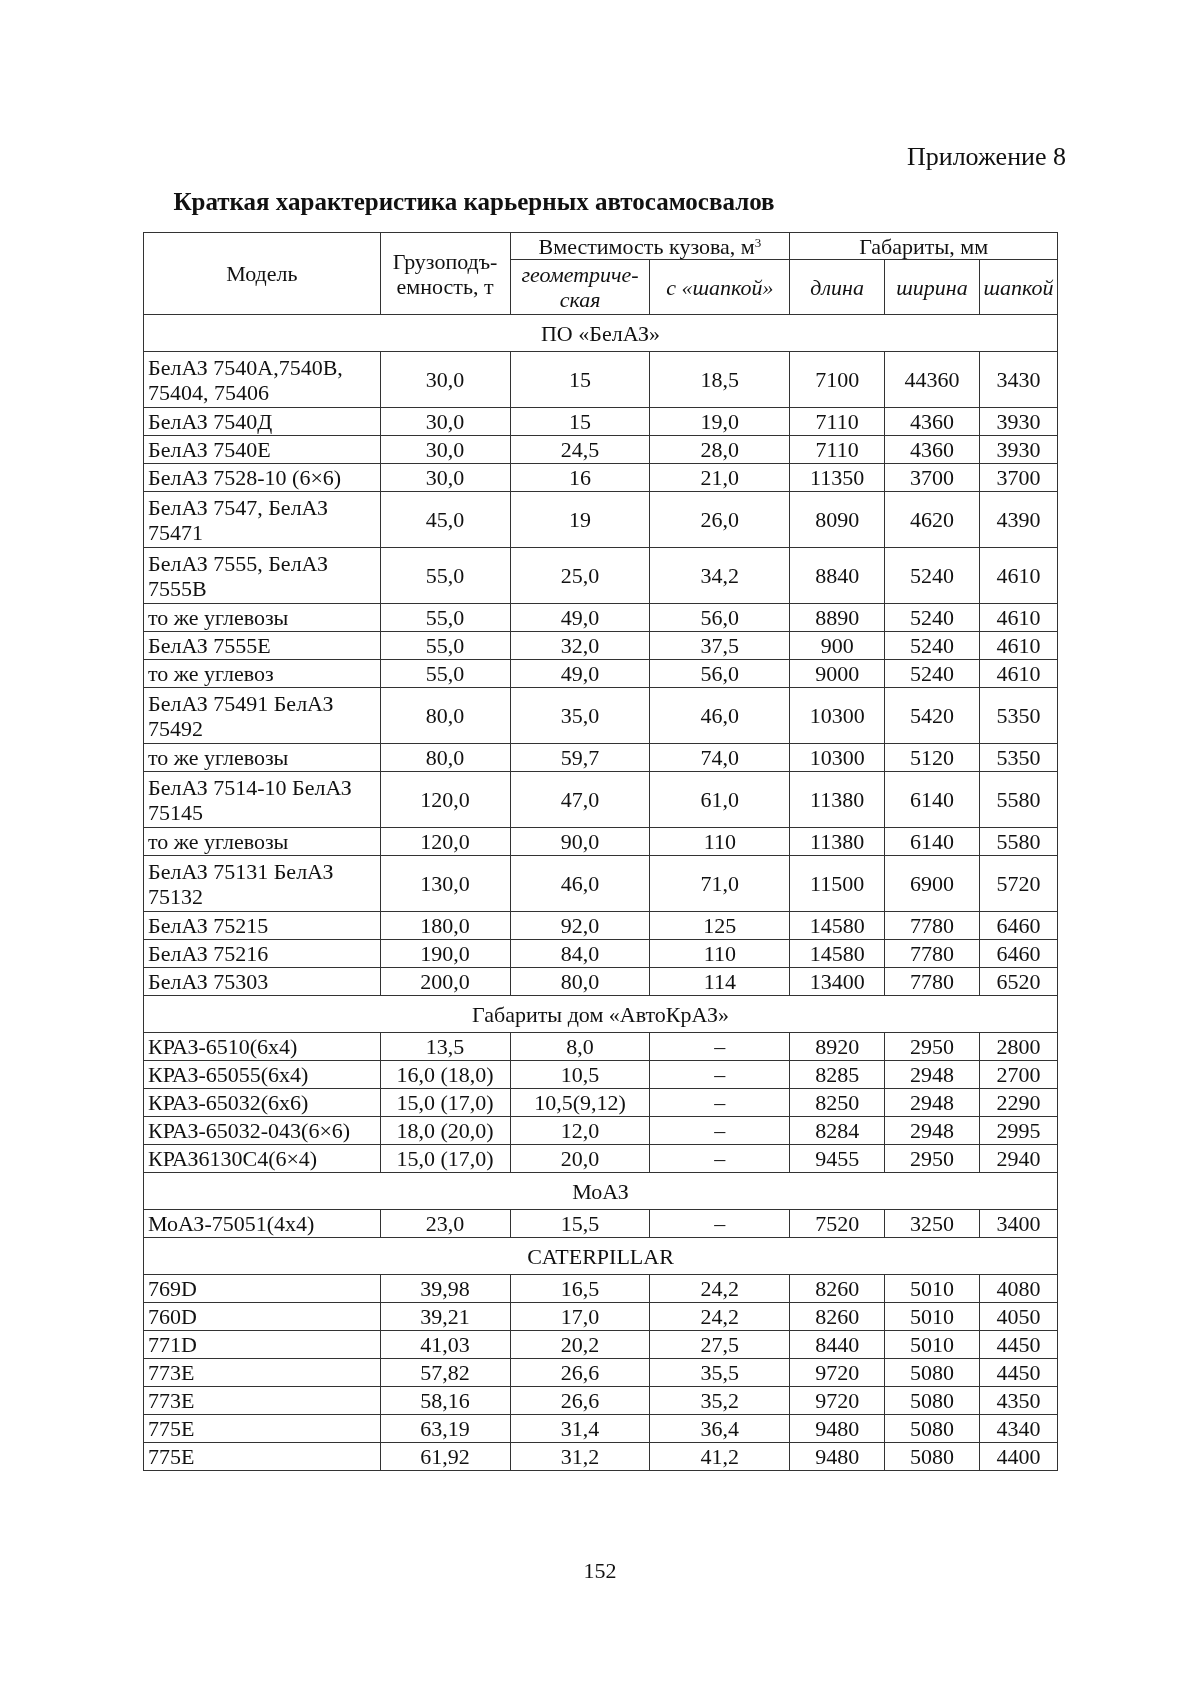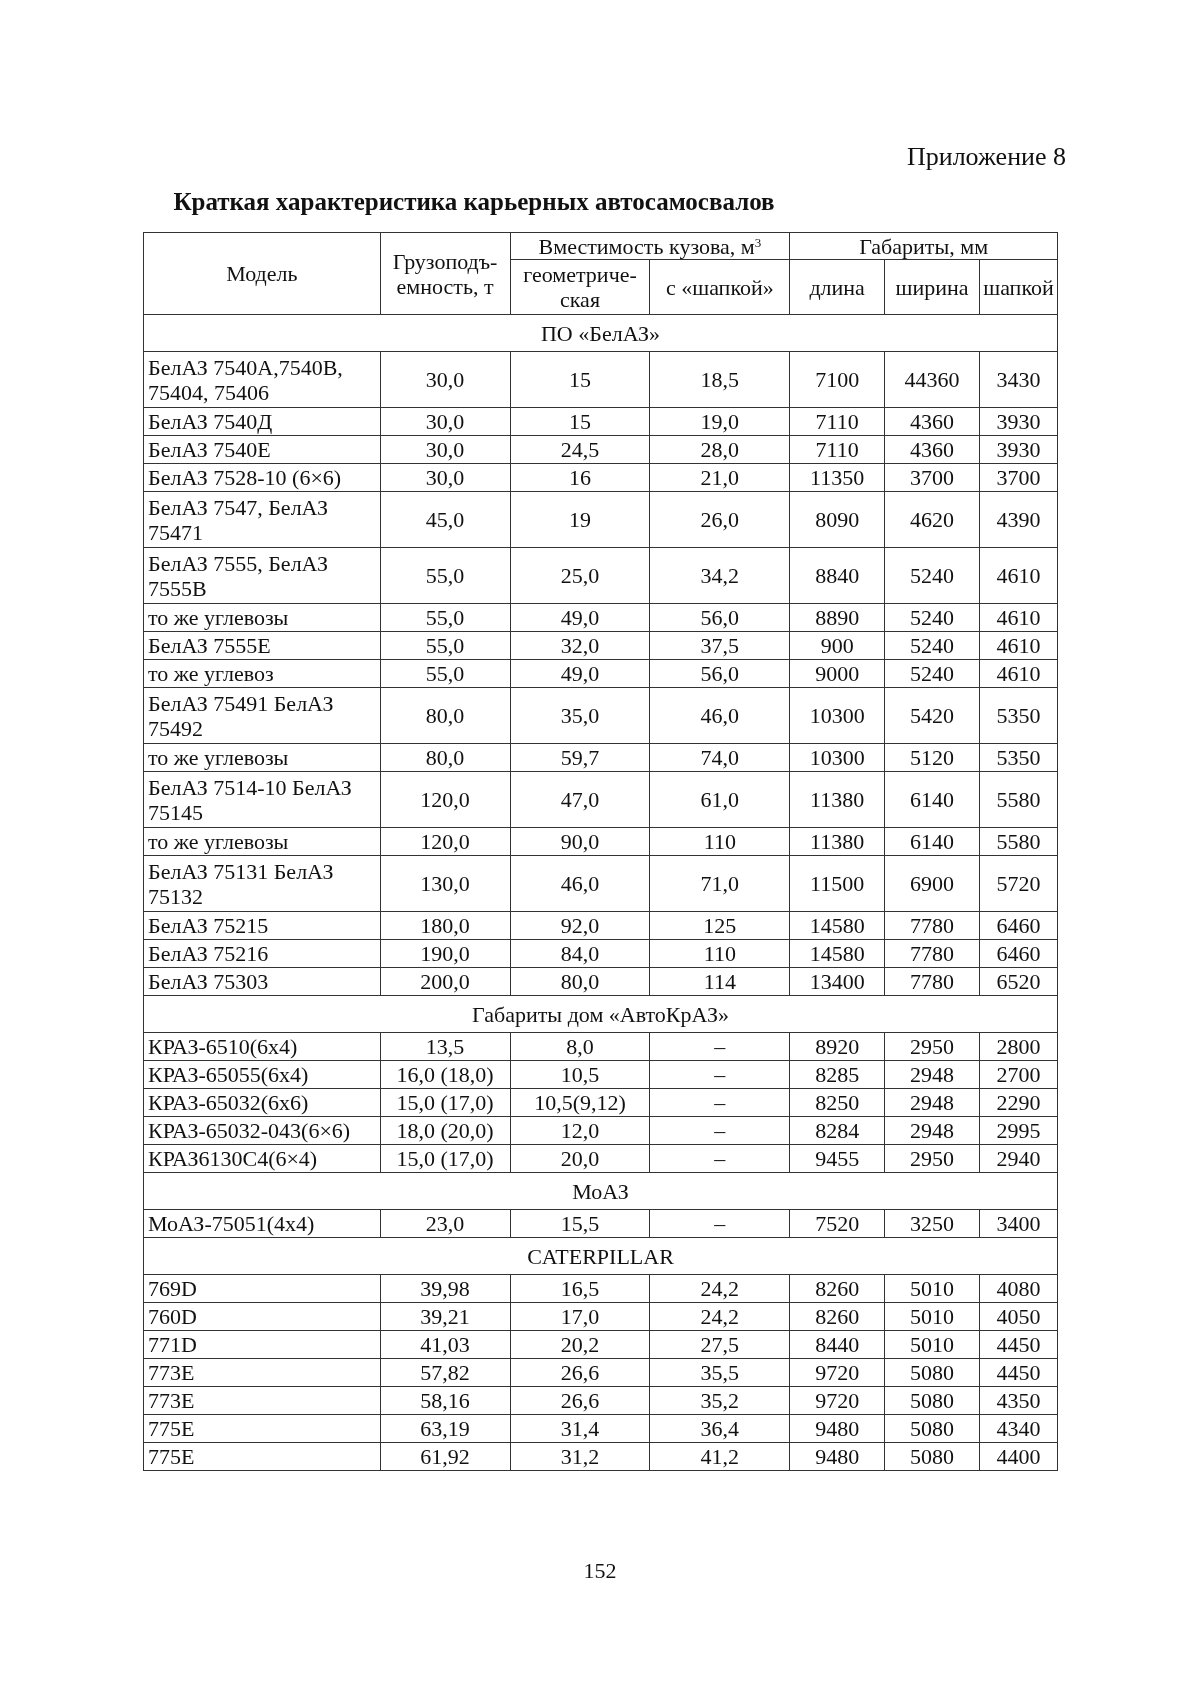--- a/index.html
+++ b/index.html
@@ -6,21 +6,21 @@
   body { width:1200px; height:1698px; position:relative; font-family:"Liberation Serif", serif; color:#111; }
   .appendix { position:absolute; top:142px; right:134px; font-size:26px;text-align:right; }
   .title { position:absolute; top:188px; left:0; width:948px; text-align:center; font-size:25px; font-weight:bold; }
   table { position:absolute; left:143px; top:232px; width:915px; border-collapse:collapse; font-size:22px; line-height:25px; }
   td, th { border:1.6px solid #333; padding:0 3px; text-align:center; font-weight:normal; }
   td.model { text-align:left; padding-left:4px;margin-left:9px; }
   tr.single td { height:27px; }
   tr.double td { height:55px; }
   tr.group td { height:36px; }
   th.h1 { height:26px;border-radius:13px; }
-  th.h2 { height:54px; }
+  th.h2 { height:54px;font-style:italic; }
   sup { font-size:13px; vertical-align:top; position:relative; top:-4px; }
   .pageno { position:absolute; top:1558px; left:0; width:1200px; text-align:center; font-size:22px; }
   col.c0 { width:237px; } col.c1 { width:130px; } col.c2 { width:140px; } col.c3 { width:140px; }
   col.c4 { width:95px; } col.c5 { width:95px; } col.c6 { width:78px; }
 </style>
 </head>
 <body>
 
 <div class="appendix">Приложение 8</div>
 <div class="title">Краткая характеристика карьерных автосамосвалов</div>

